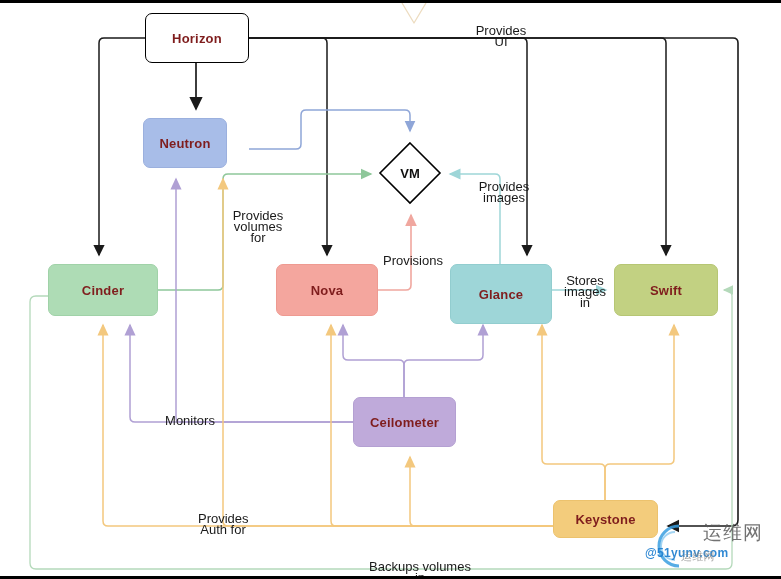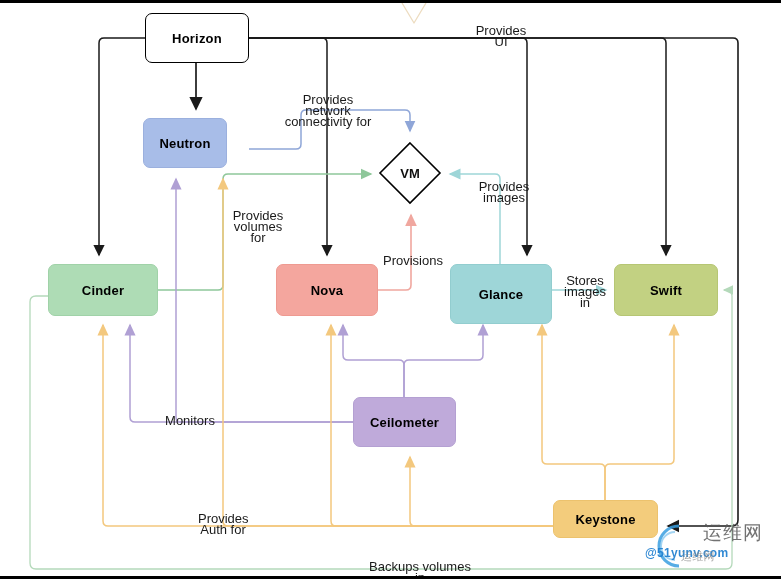--- a/index.html
+++ b/index.html
@@ -13,21 +13,21 @@
     box-sizing:border-box;
     overflow:hidden;
   }
   svg#wires{position:absolute;left:0;top:0;width:781px;height:579px;}
   .node{
     position:absolute;
     display:flex;align-items:center;justify-content:center;
     border-radius:7px;
     font-weight:bold;
     font-size:13px;
-    color:#000000;
+    color:#7f1d1d;
     box-sizing:border-box;
     letter-spacing:.2px;
   }
   .node span{pointer-events:none;}
   .diamond{
     position:absolute;
     display:flex;align-items:center;justify-content:center;
     font-weight:bold;font-size:13px;color:#10100f;
   }
   .diamond .dshape{
@@ -184,22 +184,20 @@
     <span>Ceilometer</span>
   </div>
 
   <div class="node" style="left:553px;top:497px;width:105px;height:38px;background:#f3cc7c;border:1px solid #ecc26d;">
     <span>Keystone</span>
   </div>
 
   <div class="edge-label" style="left:475px;top:22px;width:52px;">Provides
 UI</div>
 
-  <div class="edge-label" style="left:283px;top:91px;width:90px;">Provides network
-connectivity for</div>
 
   <div class="edge-label" style="left:459px;top:178px;width:90px;">Provides images</div>
 
   <div class="edge-label" style="left:225px;top:207px;width:66px;">Provides
 volumes for</div>
 
   <div class="edge-label" style="left:383px;top:252px;width:56px;">Provisions</div>
 
   <div class="edge-label" style="left:561px;top:272px;width:48px;">Stores
 images in</div>

